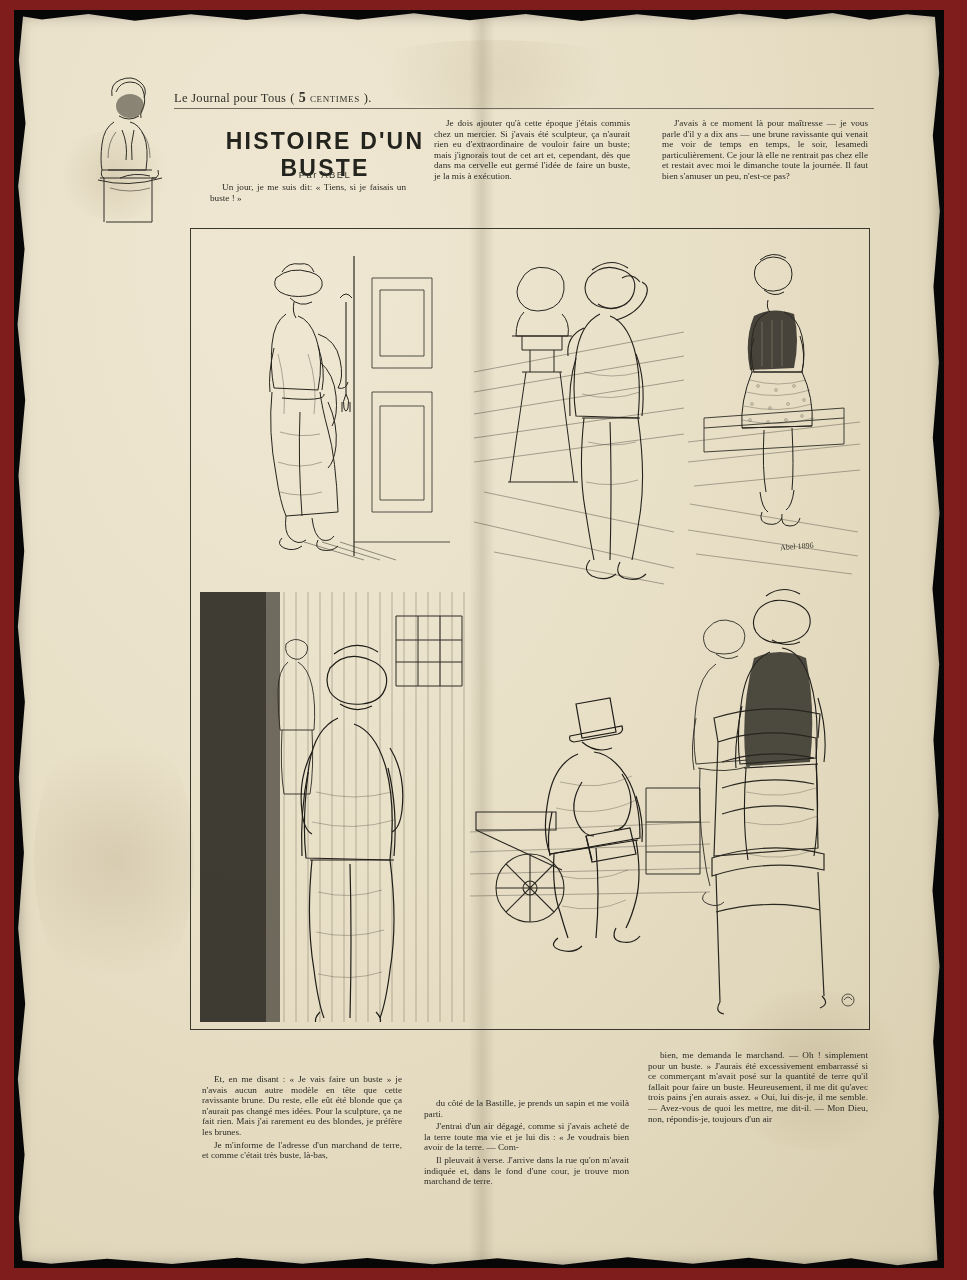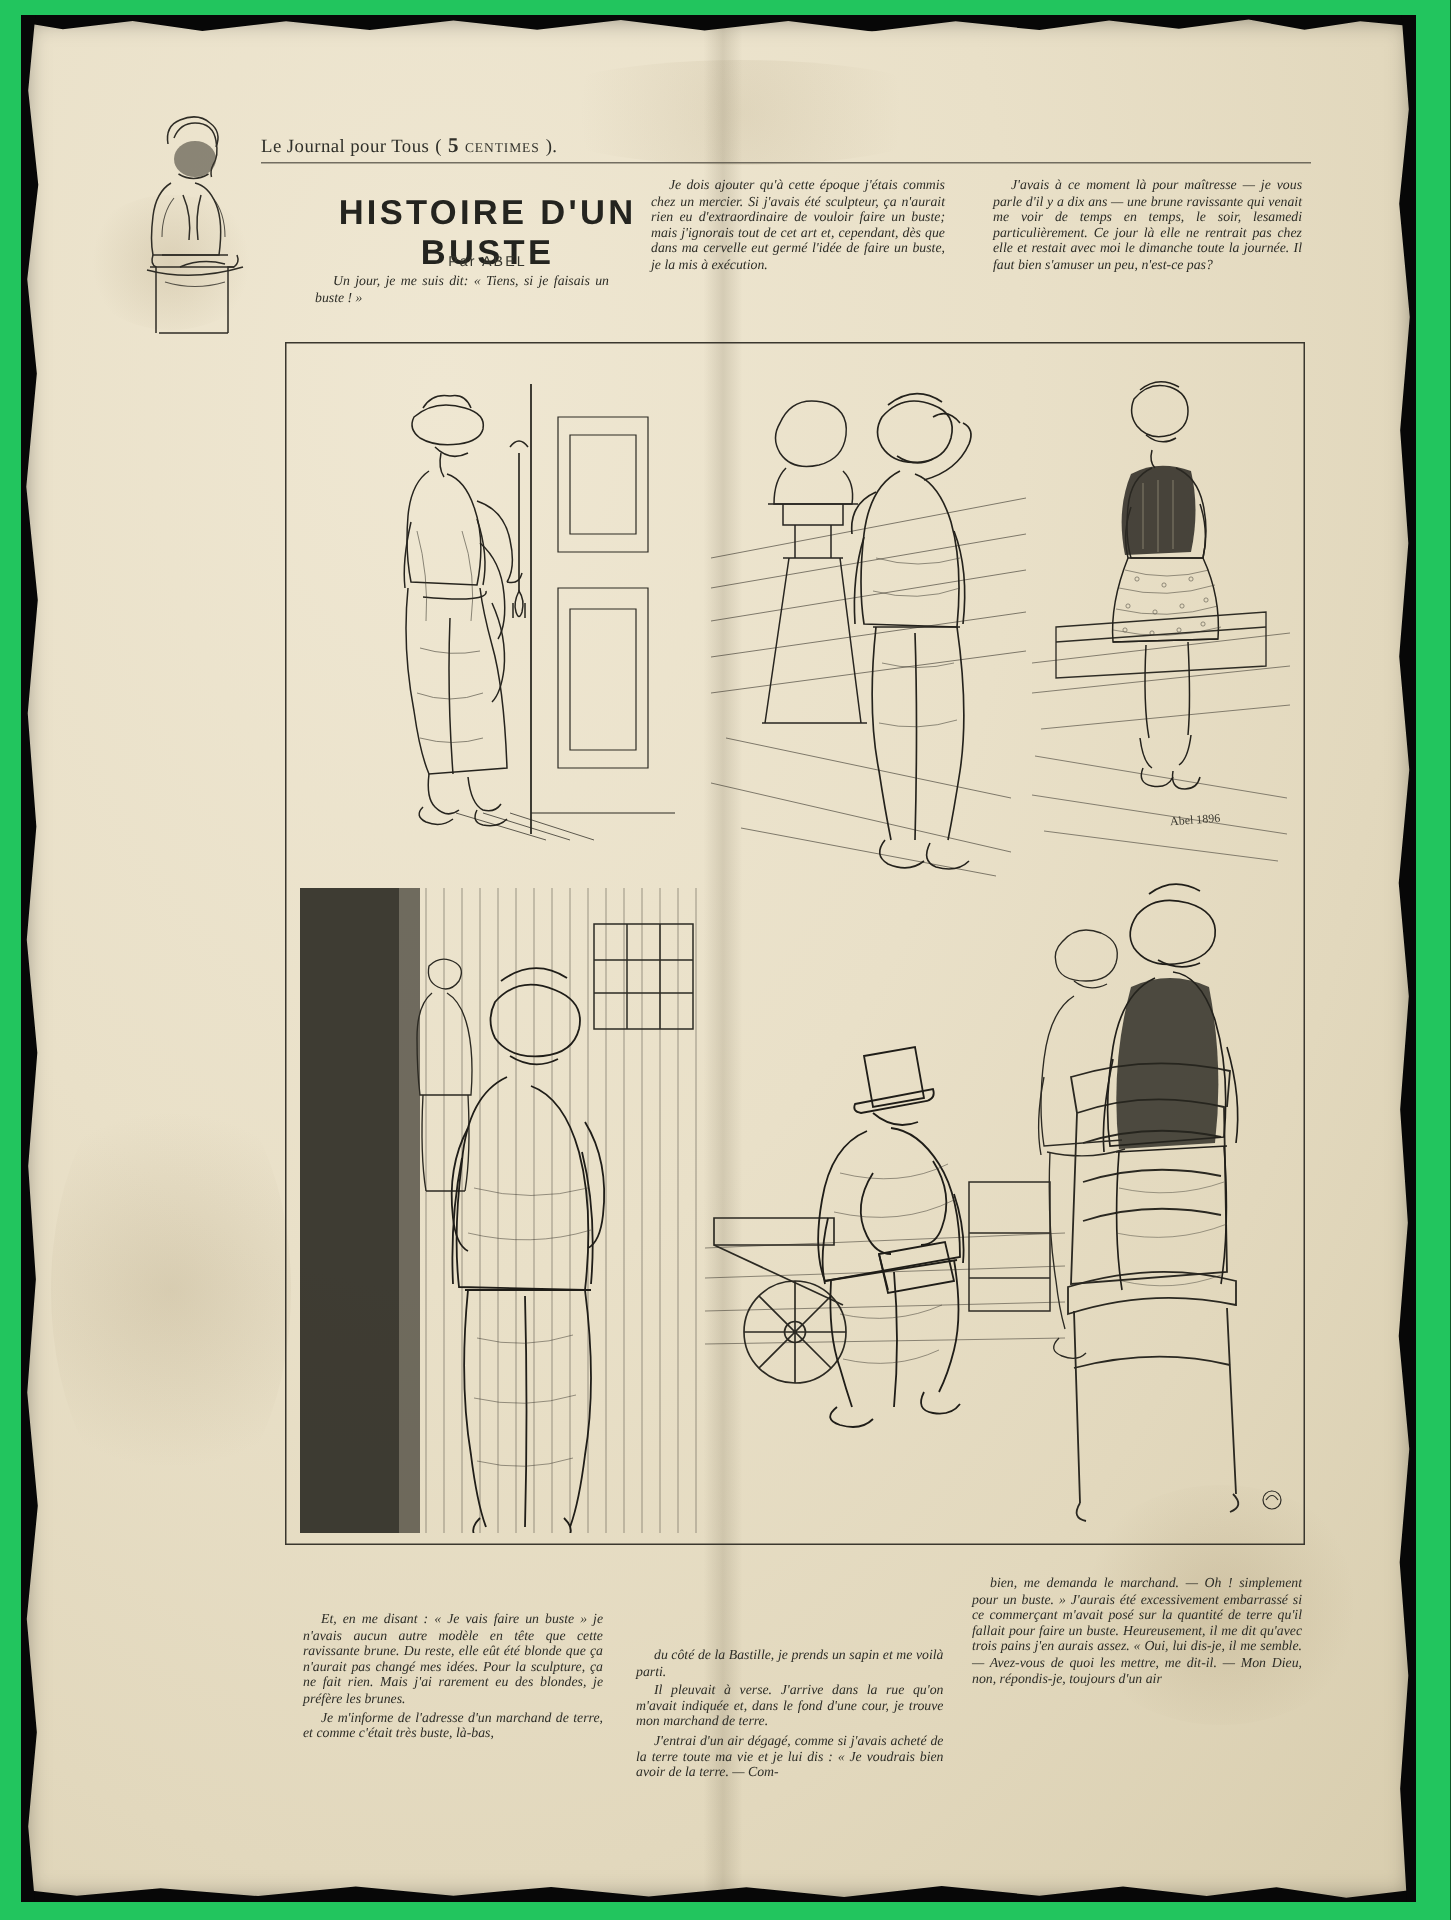--- a/index.html
+++ b/index.html
@@ -1,18 +1,18 @@
 <!DOCTYPE html>
 <html><head>
 <meta charset="utf-8">
 <style>
   html,body{margin:0;padding:0;background:#000;}
   body{width:967px;height:1280px;overflow:hidden;font-family:"Liberation Serif",serif;}
 
-  #page{position:relative;width:967px;height:1280px;background:#22c55e;}
+  #page{position:relative;width:967px;height:1280px;background:#7f1d1d;}
 
   
   #sheet{
     position:absolute;left:14px;top:10px;width:930px;height:1258px;
     background:
       radial-gradient(ellipse at 30% 20%, #efe7d2 0%, #e9e0c8 42%, #e2d8bd 70%, #d8cdae 100%);
     box-shadow:0 0 18px rgba(0,0,0,.55) inset;
   }
   
   .tear{position:absolute;background:#070707;}
@@ -41,21 +41,21 @@
   .col{position:absolute;font-size:9.2px;line-height:10.6px;color:#2c2c26;text-align:justify;
        font-family:"Liberation Serif",serif;}
   #c1{left:196px;top:172px;width:196px;}
   #c2{left:420px;top:108px;width:196px;}
   #c3{left:648px;top:108px;width:206px;}
 
   
   #b1{left:188px;top:1040px;width:200px;margin-top:24px;}
   #b2{left:410px;top:1088px;width:205px;}
   #b3{left:634px;top:1040px;width:220px;}
-  .col p{margin:0 0 2px 0;text-indent:12px;font-style:italic;}
+  .col p{margin:0 0 2px 0;text-indent:12px;}
 
   
   #plate{position:absolute;left:176px;top:218px;width:678px;height:800px;
     border:1px solid #3a372e;background:transparent;}
   #plate .inner{position:absolute;inset:3px;border:0;}
 
   .vig{position:absolute;}
   svg{display:block;}
 
   
@@ -403,22 +403,22 @@
 
       </div>
     </div>
 
     <div class="col" id="b1">
       <p>Et, en me disant : « Je vais faire un buste » je n'avais aucun autre modèle en tête que cette ravissante brune. Du reste, elle eût été blonde que ça n'aurait pas changé mes idées. Pour la sculpture, ça ne fait rien. Mais j'ai rarement eu des blondes, je préfère les brunes.</p>
       <p>Je m'informe de l'adresse d'un marchand de terre, et comme c'était très buste, là-bas,</p>
     </div>
     <div class="col" id="b2">
       <p>du côté de la Bastille, je prends un sapin et me voilà parti.</p>
+      <p>J'entrai d'un air dégagé, comme si j'avais acheté de la terre toute ma vie et je lui dis : « Je voudrais bien avoir de la terre. — Com-</p>
       <p>Il pleuvait à verse. J'arrive dans la rue qu'on m'avait indiquée et, dans le fond d'une cour, je trouve mon marchand de terre.</p>
-      <p>J'entrai d'un air dégagé, comme si j'avais acheté de la terre toute ma vie et je lui dis : « Je voudrais bien avoir de la terre. — Com-</p>
     </div>
     <div class="col" id="b3">
       <p>bien, me demanda le marchand. — Oh ! simplement pour un buste. » J'aurais été excessivement embarrassé si ce commerçant m'avait posé sur la quantité de terre qu'il fallait pour faire un buste. Heureusement, il me dit qu'avec trois pains j'en aurais assez. « Oui, lui dis-je, il me semble. — Avez-vous de quoi les mettre, me dit-il. — Mon Dieu, non, répondis-je, toujours d'un air</p>
     </div>
 
     <div class="tear" id="t1"></div>
     <div class="tear" id="t2"></div>
     <div class="tear" id="t3"></div>
     <div class="tear" id="t4"></div>
   </div>

